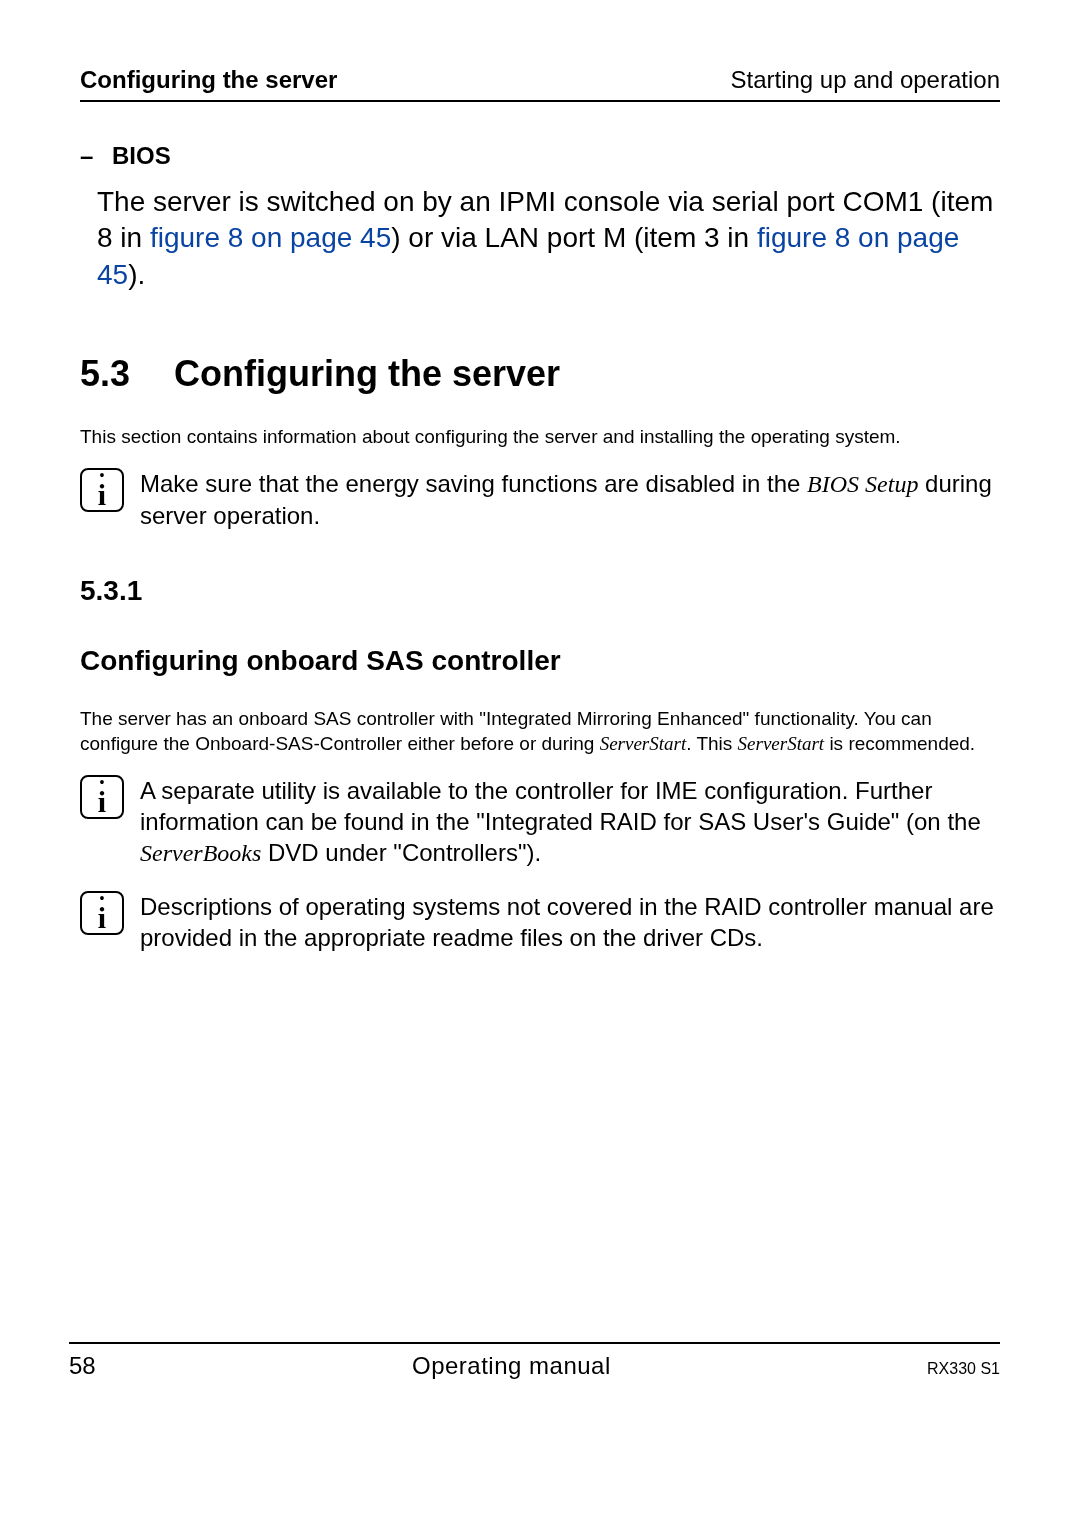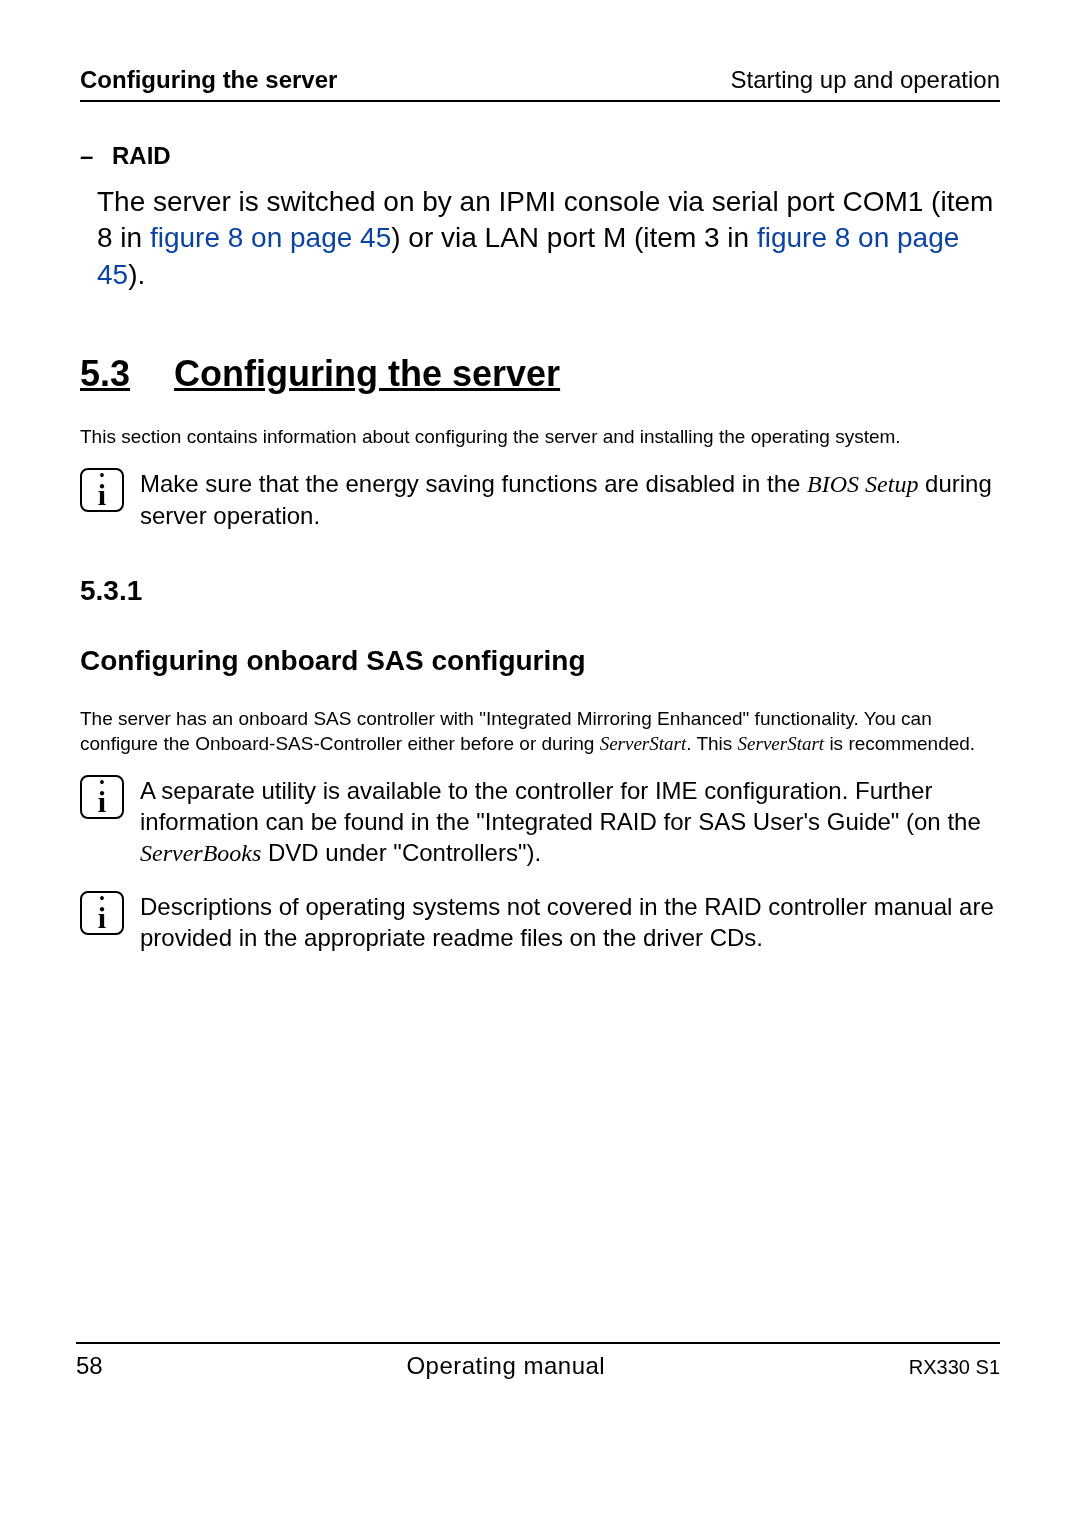--- a/index.html
+++ b/index.html
@@ -44,21 +44,20 @@
     font-size: 28px;
     line-height: 1.3;
   }
   a.xref { color: #0a44a3; text-decoration: none; }
   h2.section {
     display: flex;
     gap: 44px;
     font-size: 36px;
     font-weight: bold;
     margin: 60px 0 30px 0;
-    text-decoration: underline;
   }
   .sec-num {}
   .para {
     font-size: 19px;
     line-height: 1.3;
     margin: 0 0 18px 0;
   }
   .infobox {
     display: flex;
     gap: 16px;
@@ -100,46 +99,46 @@
   h3.subsection {
     display: flex;
     gap: 38px;
     font-size: 28px;
     font-weight: bold;
     margin: 44px 0 30px 0;
     flex-direction: column;
   }
   .footer {
     position: absolute;
-    left: 76px;
+    left: 69px;
     right: 80px;
     bottom: 58px;
     border-top: 2px solid #000;
     padding-top: 8px;
     display: flex;
     justify-content: space-between;
     align-items: baseline;
     font-size: 24px;
   }
   .footer-center { letter-spacing: 0.5px; }
-  .footer-right { font-size: 20px; }
+  .footer-right { font-size: 16px; }
 </style>
 </head>
 <body>
 
 <div class="page">
 
   <div class="headerbar">
     <div class="header-left">Configuring the server</div>
     <div class="header-right">Starting up and operation</div>
   </div>
 
   <div class="list-row">
     <div class="list-dash">–</div>
-    <div>RAID</div>
+    <div>BIOS</div>
   </div>
   <div class="list-body">
     <span>The server is switched on by an IPMI console via serial port COM1 (item 8 in </span><a class="xref" href="#">figure 8 on page 45</a><span>) or via LAN port M (item 3 in </span><a class="xref" href="#">figure 8 on page 45</a><span>).</span>
   </div>
 
   <h2 class="section">
     <span class="sec-num">5.3</span>
     <span>Configuring the server</span>
   </h2>
 
@@ -149,21 +148,21 @@
     <div class="info-icon">
         <span>i</span>
       </div>
     <div class="infotext">
       <span>Make sure that the energy saving functions are disabled in the </span><span class="italic-serif">BIOS Setup</span><span> during server operation.</span>
     </div>
   </div>
 
   <h3 class="subsection">
     <span>5.3.1</span>
-    <span>Configuring onboard SAS configuring</span>
+    <span>Configuring onboard SAS controller</span>
   </h3>
 
   <p class="para">
     <span>The server has an onboard SAS controller with "Integrated Mirroring Enhanced" functionality. You can configure the Onboard-SAS-Controller either before or during </span><span class="italic-serif">ServerStart</span><span>. This </span><span class="italic-serif">ServerStart</span><span> is recommended.</span>
   </p>
 
   <div class="infobox">
     <div class="info-icon">
         <span>i</span>
       </div>

